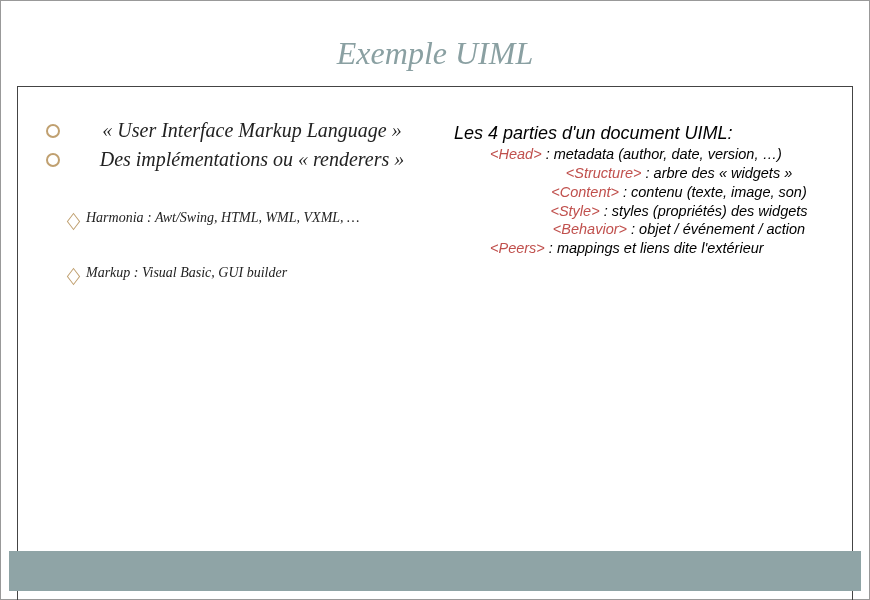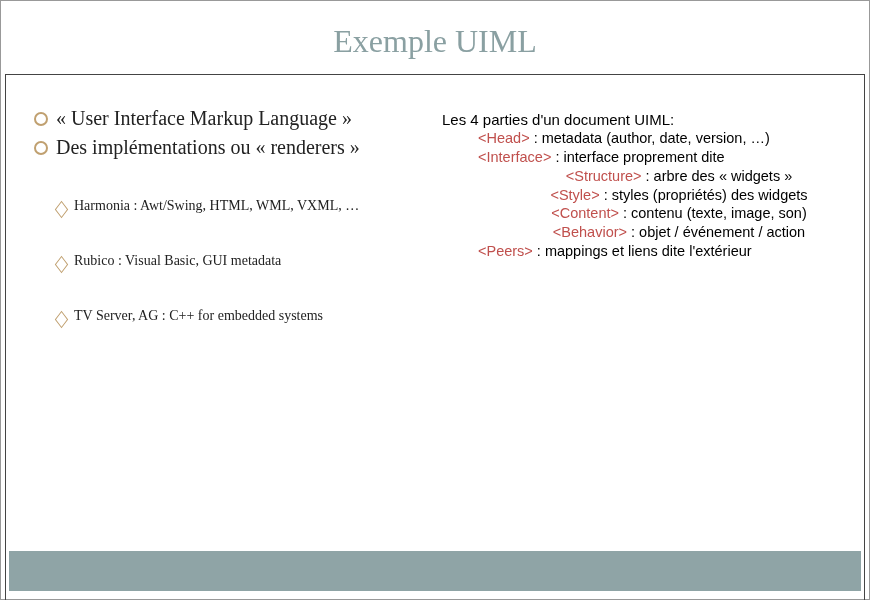--- a/index.html
+++ b/index.html
@@ -1,22 +1,23 @@
 <!DOCTYPE html>
 <html><head>
 <meta charset="utf-8">
 <style>
   * { margin: 0; padding: 0; box-sizing: border-box; }
   html, body { width: 870px; height: 600px; font-family: Georgia, 'Times New Roman', serif; }
   .slide {
     width: 870px; height: 600px;
     border: 1px solid #999;
-    padding: 4px;
+    padding: 16px;
     position: relative;
     background: #fff;
+    font-style: italic;
   }
   .inner {
     border: 1px solid #444;
     width: 100%; height: 535px;
     margin-top: 0;
     position: relative;
   }
   .title {
     text-align: center;
     font-size: 32px;
@@ -30,21 +31,21 @@
     padding: 30px 18px 10px 28px;
     gap: 18px;
   }
   .left {
     flex: 0 0 390px;
   }
   .right {
     flex: 1;
     font-family: Arial, Helvetica, sans-serif;
   }
-  ul.main { list-style: none; }
+  ul.main { list-style: none; text-align: center; }
   ul.main > li {
     position: relative;
     padding-left: 22px;
     font-size: 20px;
     line-height: 1.35;
     color: #222;
     margin-bottom: 2px;
     font-family: Georgia, serif;
   }
   ul.main > li::before {
@@ -70,21 +71,21 @@
   ul.sub > li::before {
     content: "";
     position: absolute;
     left: 22px; top: 7px;
     width: 9px; height: 9px;
     border: 1px solid #c0a070;
     transform: rotate(45deg) skew(8deg, 8deg);
     background: #fff;
   }
   .parts-head {
-    font-size: 15px;
+    font-size: 18px;
     color: #000;
     margin-bottom: 1px;
     margin-top: 6px;
   }
   .parts {
     font-size: 14.5px;
     line-height: 1.3;
     color: #000;
   }
   .tag { color: #c0504d; }
@@ -105,33 +106,31 @@
   <div class="inner">
     <div class="content">
 
       <div class="left">
         <ul class="main">
           <li>« User Interface Markup Language »</li>
           <li>Des implémentations ou « renderers »</li>
         </ul>
         <ul class="sub">
           <li>Harmonia : Awt/Swing, HTML, WML, VXML, …</li>
-          <li>Rubico : Visual Basic, GUI metadata</li>
-          <li>TV Server, AG : C++ for embedded systems</li>
+          <li>Markup : Visual Basic, GUI builder</li>
         </ul>
       </div>
 
       <div class="right">
         <div class="parts-head">Les 4 parties d'un document UIML:</div>
         <div class="parts">
           <div class="lvl1"><span class="tag">&lt;Head&gt;</span><span> : metadata (author, date, version, …)</span></div>
-          <div class="lvl1"><span class="tag">&lt;Interface&gt;</span><span> : interface proprement dite</span></div>
           <div class="lvl2"><span class="tag">&lt;Structure&gt;</span><span> : arbre des « widgets »</span></div>
+          <div class="lvl2"><span class="tag">&lt;Content&gt;</span><span> : contenu (texte, image, son)</span></div>
           <div class="lvl2"><span class="tag">&lt;Style&gt;</span><span> : styles (propriétés) des widgets</span></div>
-          <div class="lvl2"><span class="tag">&lt;Content&gt;</span><span> : contenu (texte, image, son)</span></div>
           <div class="lvl2"><span class="tag">&lt;Behavior&gt;</span><span> : objet / événement / action</span></div>
           <div class="lvl1"><span class="tag">&lt;Peers&gt;</span><span> : mappings et liens dite l'extérieur</span></div>
         </div>
       </div>
 
     </div>
   </div>
   <div class="footer"></div>
 </div>
 

